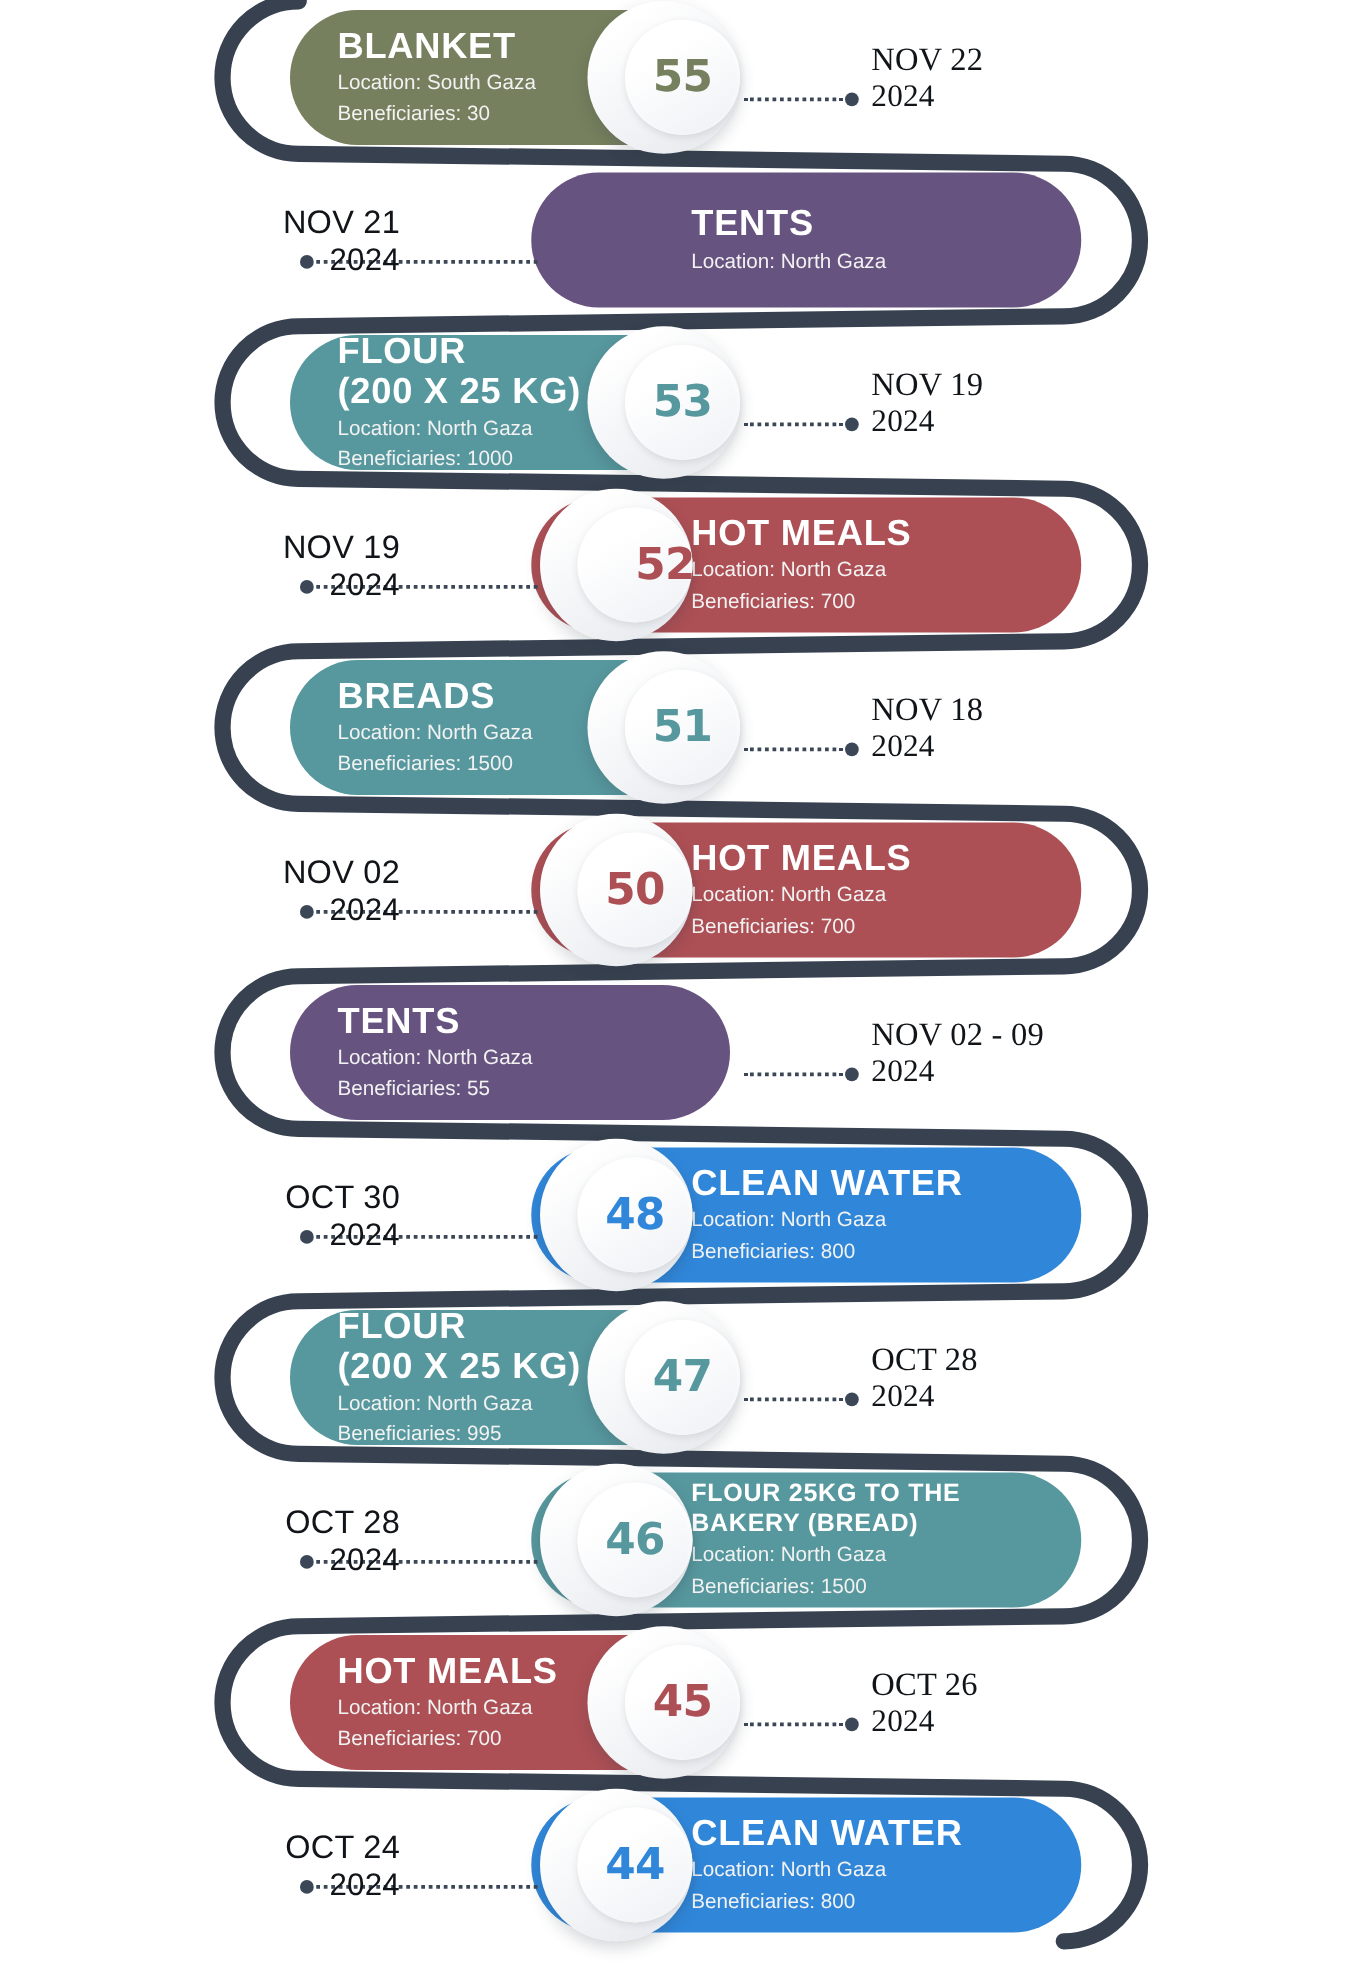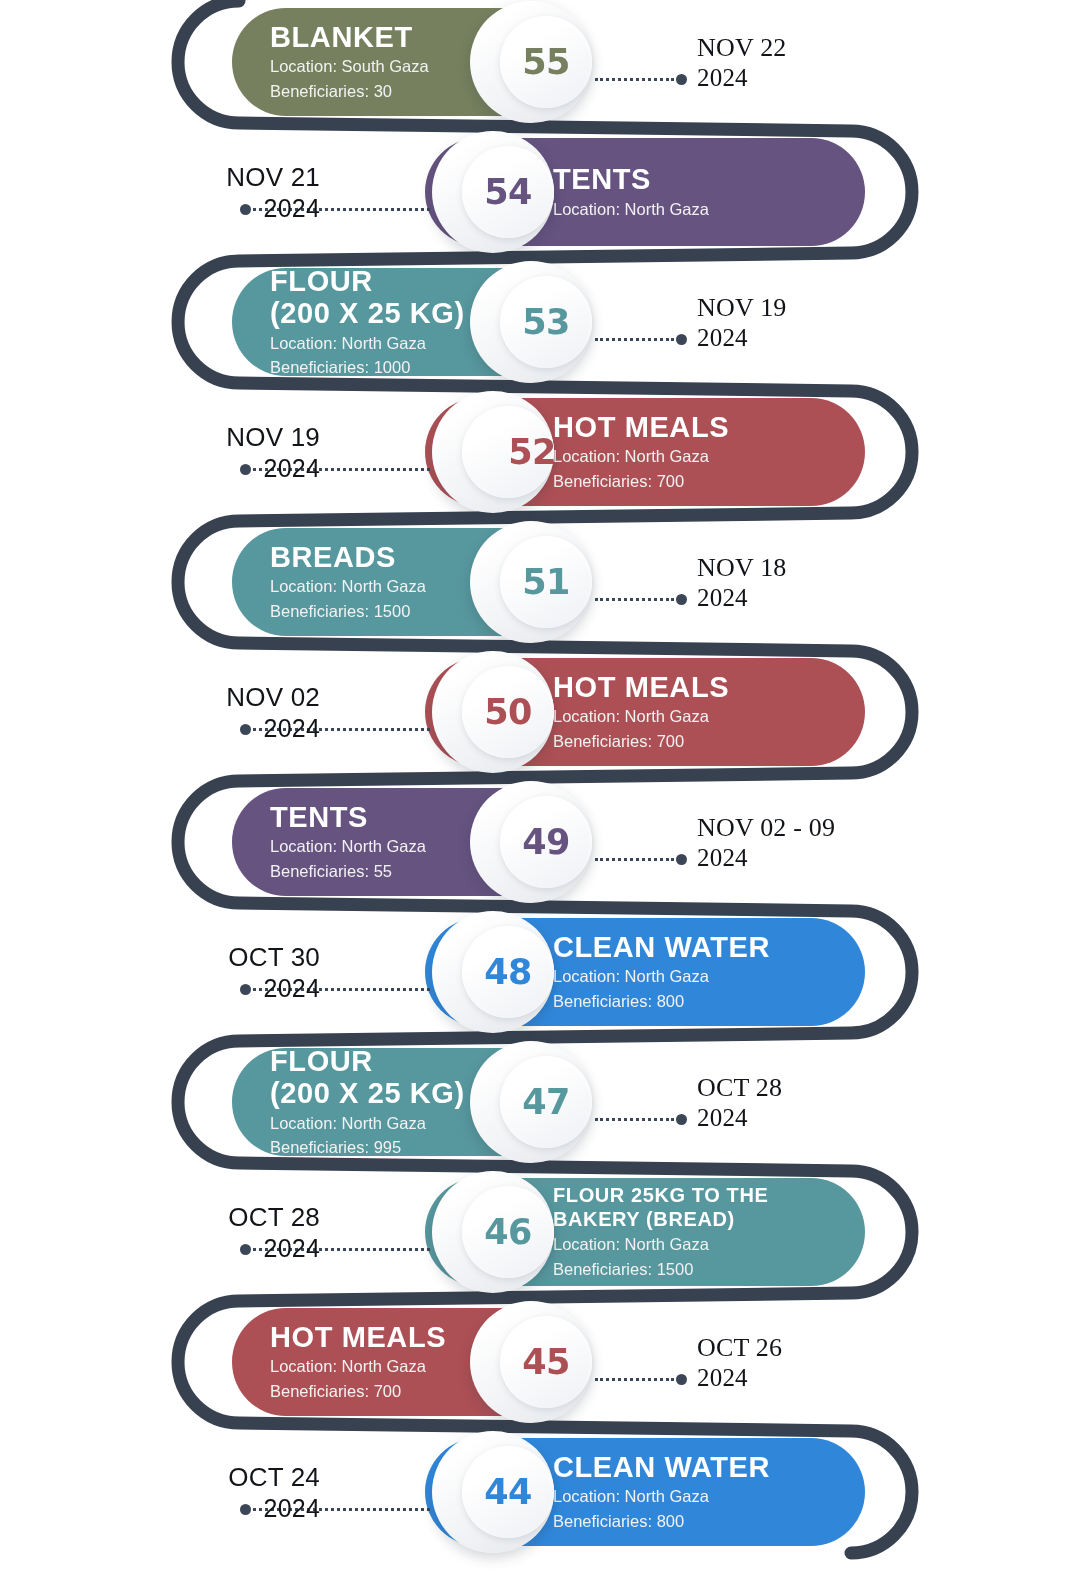--- a/index.html
+++ b/index.html
@@ -190,25 +190,20 @@
           <div class="date-year">2024</div>
         </div>
       </div>
       <div class="tl-row row-right" style="top: 138px;">
         <div class="pill" style="background: rgb(102, 83, 128);">
           <div class="pill-text">
             <div class="pill-title">TENTS</div>
             <div class="pill-sub">Location: North Gaza</div>
           </div>
         </div>
-        <div class="badge">
-          <div class="badge-inner">
-            <span class="badge-num" style="color: rgb(102, 83, 128);">54</span>
-          </div>
-        </div>
         <div class="leader">
           <span class="leader-dot"></span>
           <span class="leader-line"></span>
         </div>
         <div class="date-block">
           <div class="date-main">NOV 21</div>
           <div class="date-year">2024</div>
         </div>
       </div>
       <div class="tl-row row-left" style="top: 268px;">
@@ -301,25 +296,20 @@
         </div>
       </div>
       <div class="tl-row row-left" style="top: 788px;">
         <div class="pill" style="background: rgb(102, 83, 128);">
           <div class="pill-text">
             <div class="pill-title">TENTS</div>
             <div class="pill-sub">Location: North Gaza</div>
             <div class="pill-sub">Beneficiaries: 55</div>
           </div>
         </div>
-        <div class="badge">
-          <div class="badge-inner">
-            <span class="badge-num" style="color: rgb(102, 83, 128);">49</span>
-          </div>
-        </div>
         <div class="leader">
           <span class="leader-dot"></span>
           <span class="leader-line"></span>
         </div>
         <div class="date-block">
           <div class="date-main">NOV 02 - 09</div>
           <div class="date-year">2024</div>
         </div>
       </div>
       <div class="tl-row row-right" style="top: 918px;">

